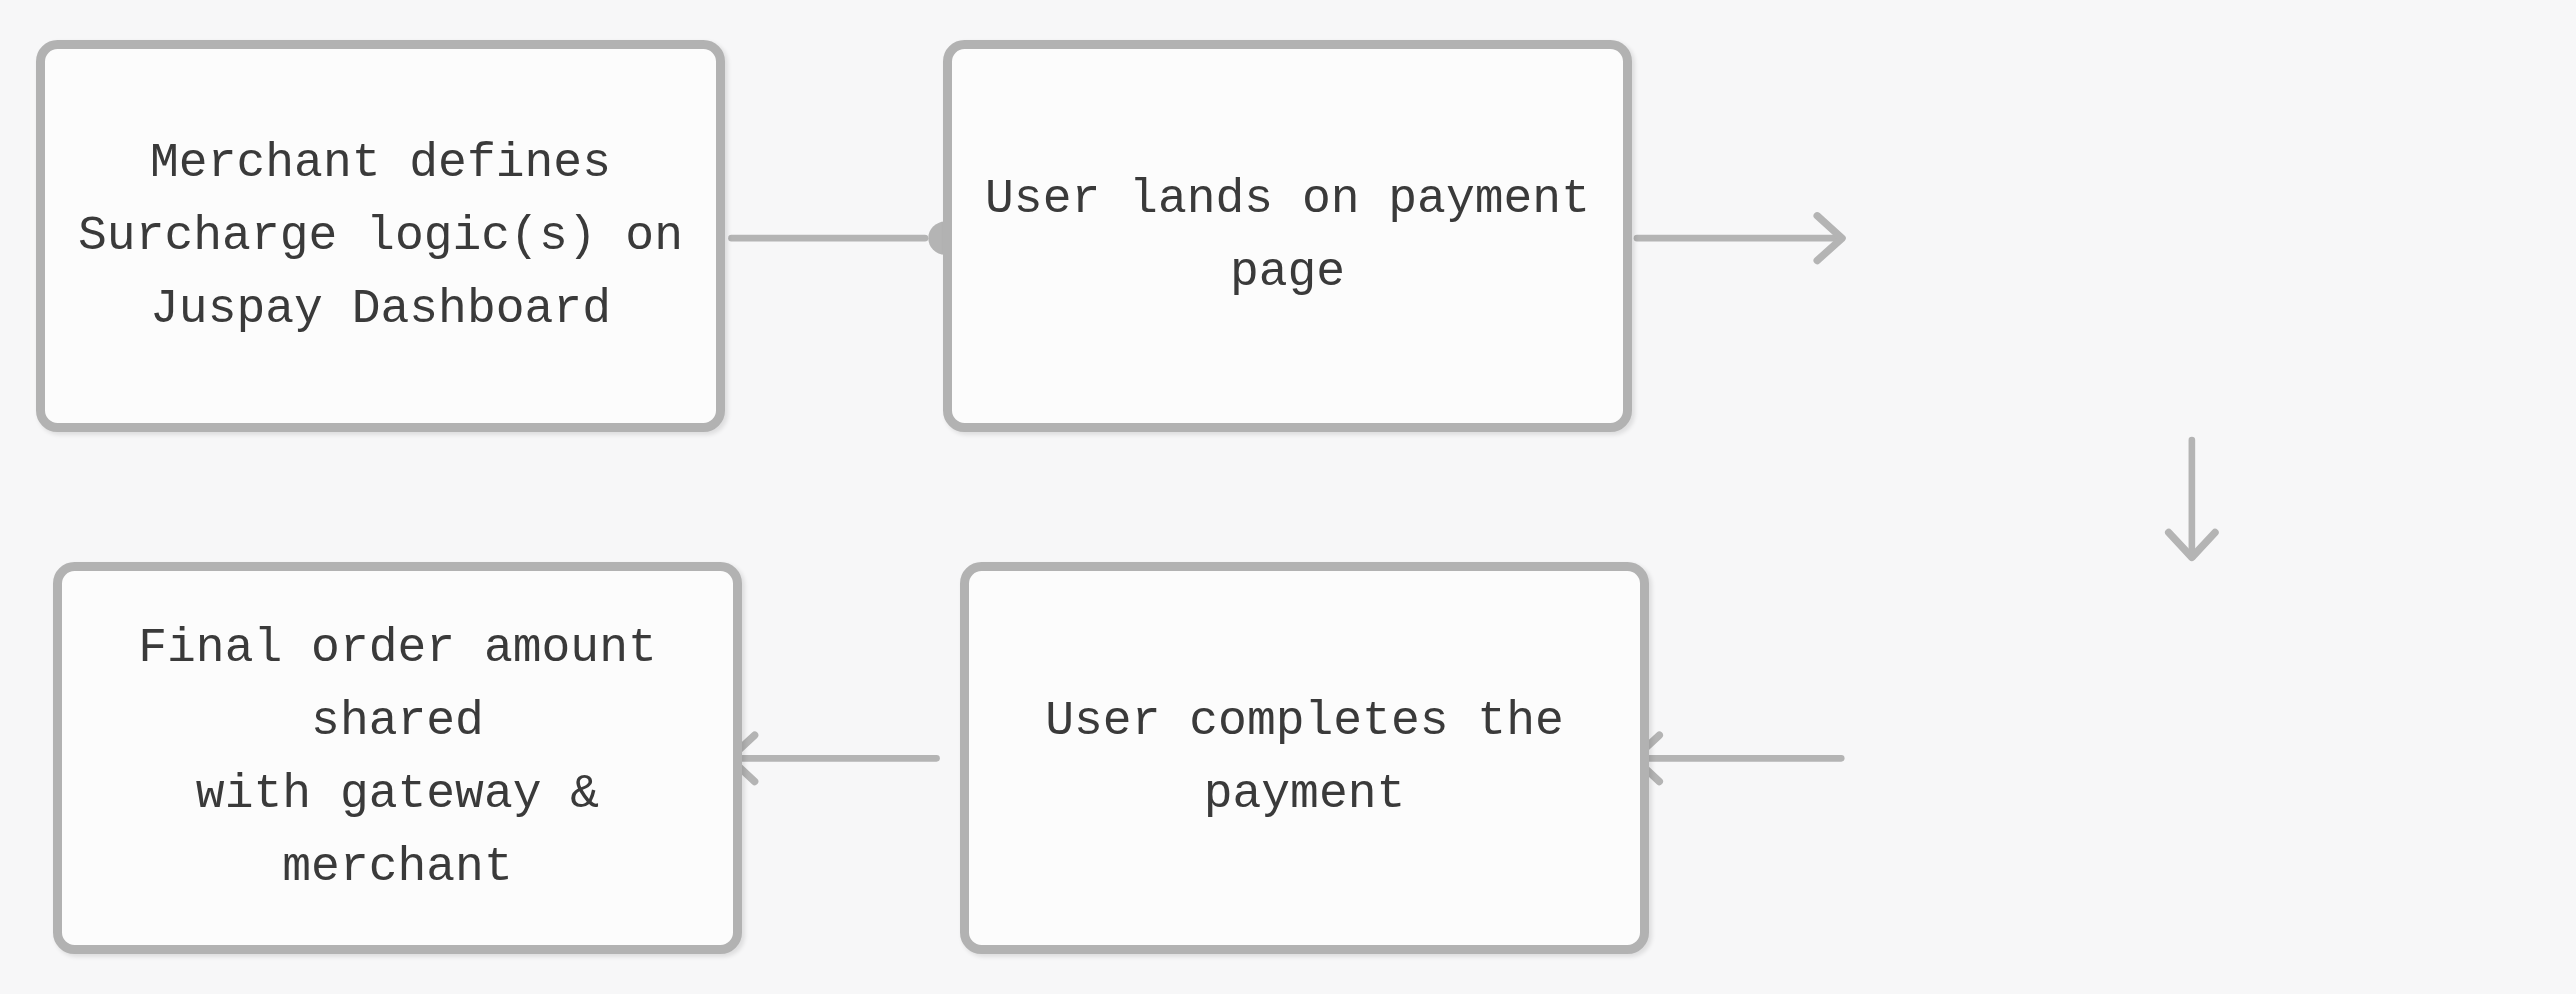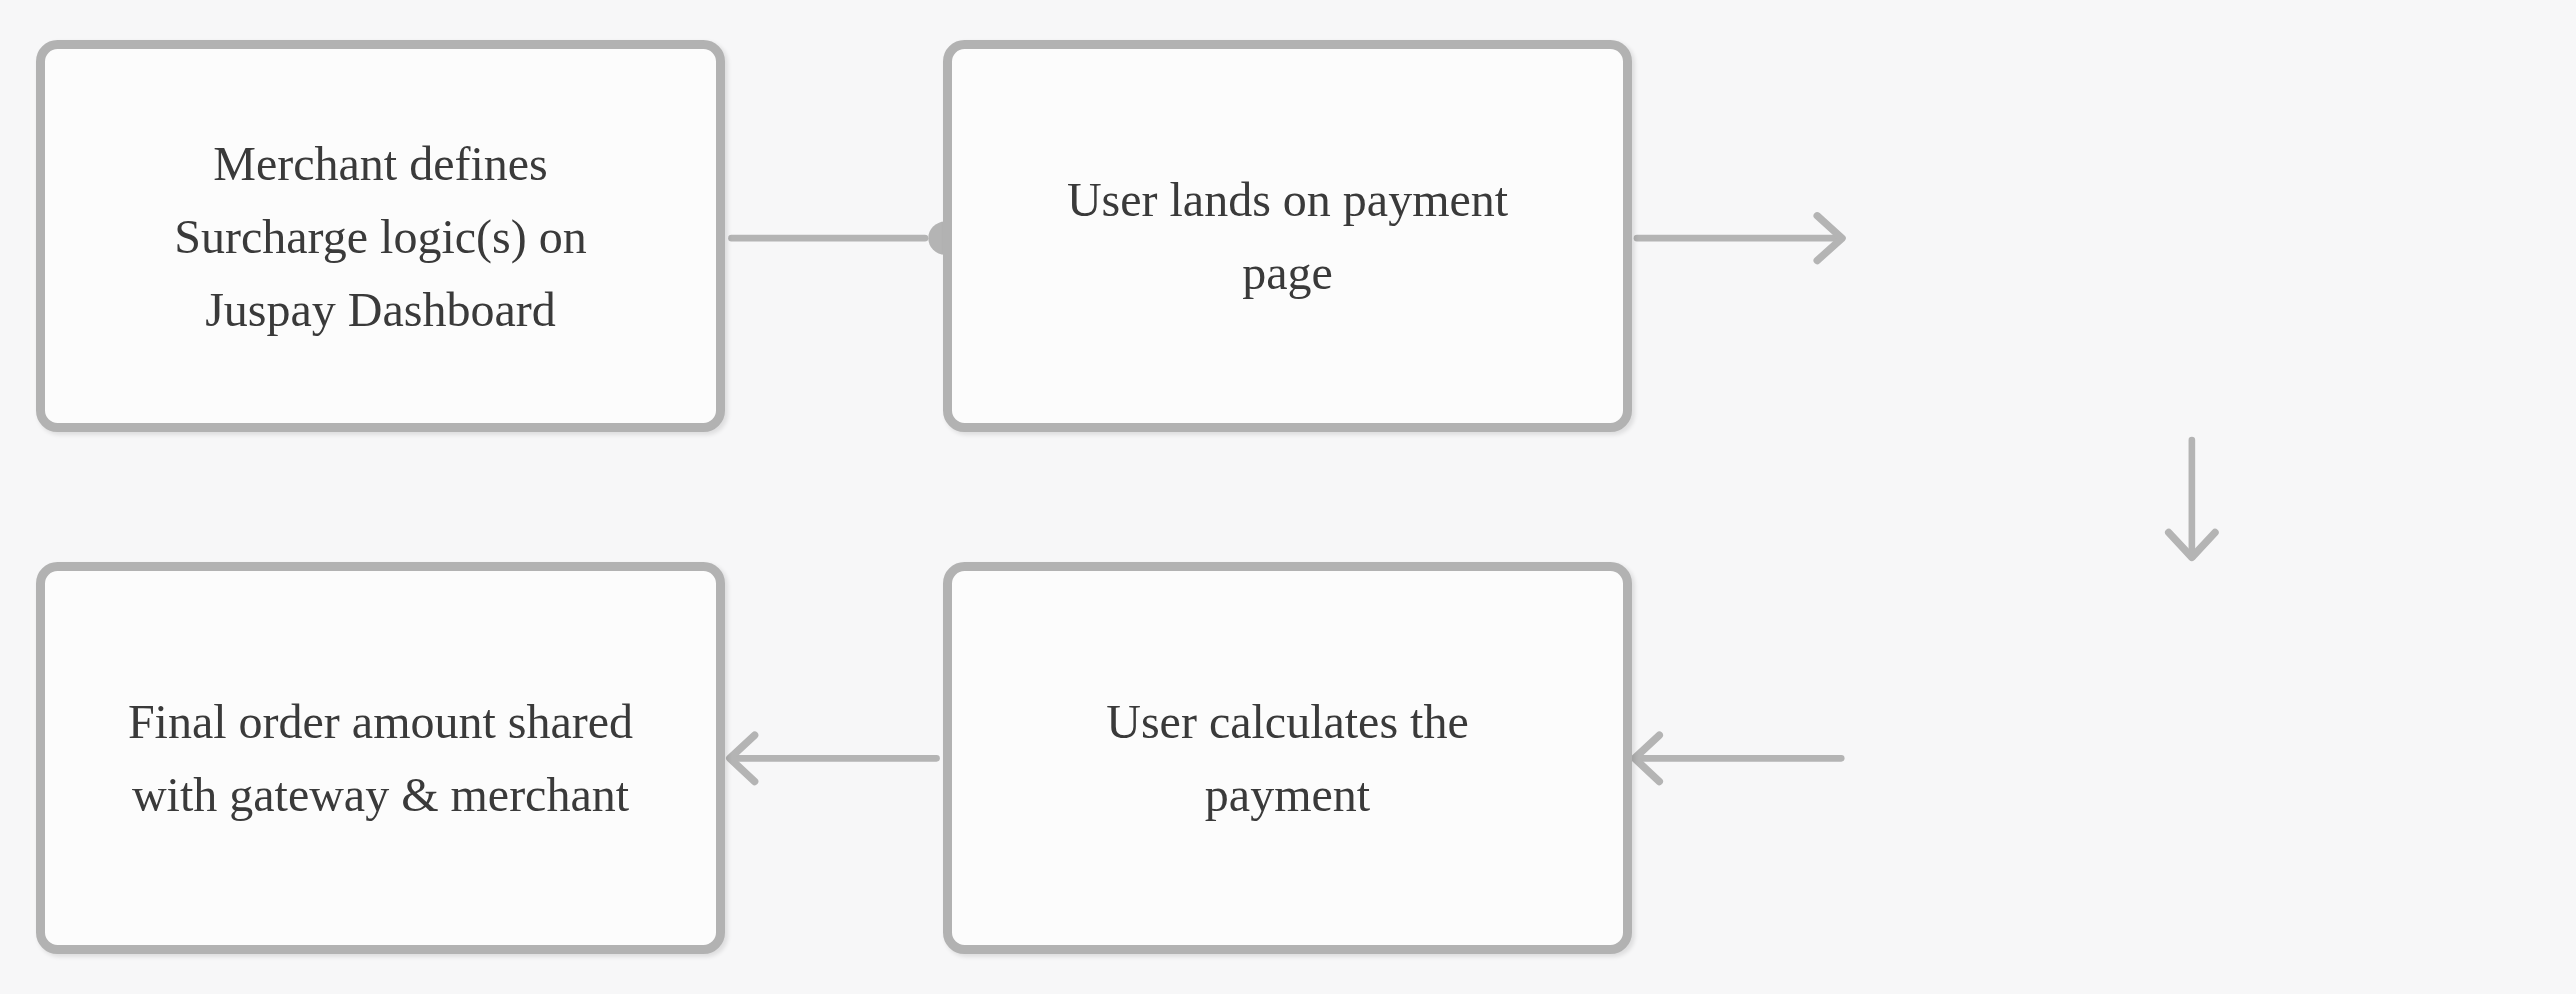--- a/index.html
+++ b/index.html
@@ -5,21 +5,21 @@
   html, body {
     margin: 0;
     padding: 0;
     background: #f7f7f8;
   }
   .canvas {
     position: relative;
     width: 2576px;
     height: 994px;
     background: #f7f7f8;
-    font-family: Liberation Serif, serif;
+    font-family: Liberation Mono, monospace;
     overflow: hidden;
   }
   .edges {
     position: absolute;
     left: 0;
     top: 0;
     width: 2576px;
     height: 994px;
     pointer-events: none;
   }
@@ -42,21 +42,21 @@
     text-align: center;
     font-size: 48px;
     line-height: 73px;
     font-weight: 400;
     color: #3a3a3a;
   }
   .col-1 { left: 36px; }
   .col-2 { left: 943px; }
   .col-3 { left: 1848px; }
   .row-1 { top: 40px; }
-  .row-2 { top: 562px; }
+  .row-2 { top: 562px; margin-left: 17px; }
 
   .edge-line {
     stroke: #b4b4b4;
     stroke-width: 8;
     stroke-linecap: round;
     fill: none;
   }
   .edge-head {
     stroke: #b4b4b4;
     stroke-width: 9;
@@ -113,19 +113,19 @@
 page</div>
   </div>
 
 
   <div class="node row-2 col-1">
     <div class="label">Final order amount shared
 with gateway &amp; merchant</div>
   </div>
 
   <div class="node row-2 col-2">
-    <div class="label">User calculates the
+    <div class="label">User completes the
 payment</div>
   </div>
 
 
 </div>
 
 
 </body></html>

